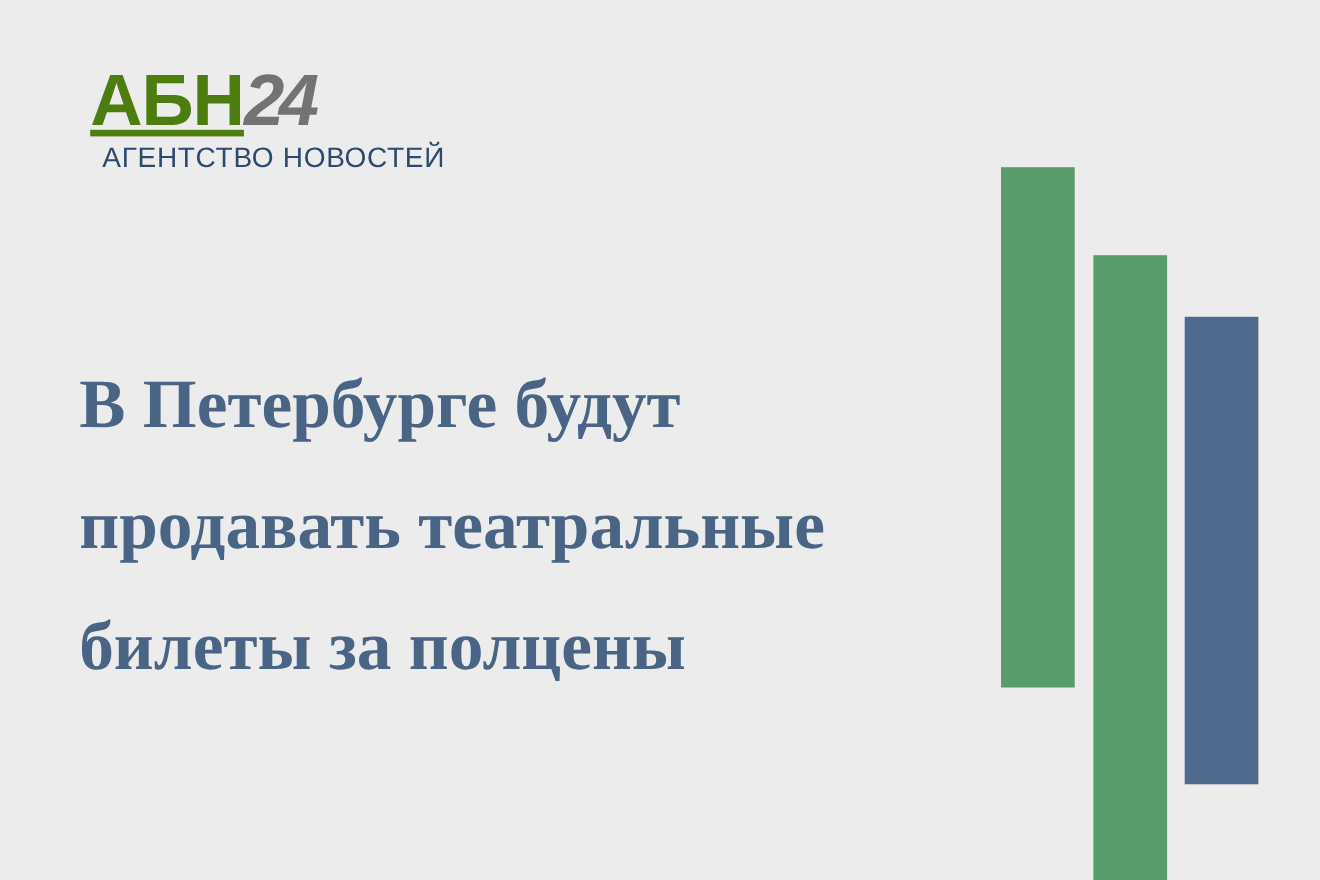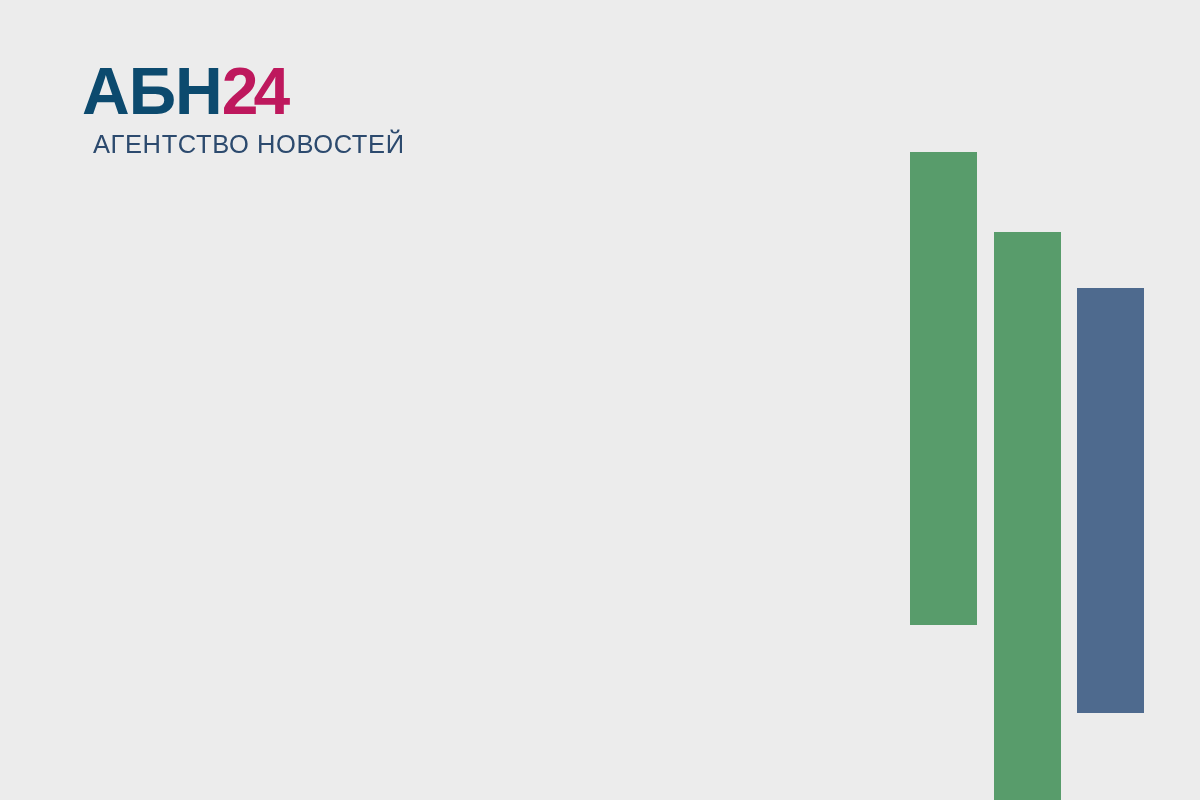--- a/index.html
+++ b/index.html
@@ -71,26 +71,28 @@
     font-family: "Liberation Sans", sans-serif;
     font-weight: bold;
     font-size: 66px;
     line-height: 1;
     letter-spacing: -1px;
     margin: 0;
     white-space: nowrap;
   }
 
   .logo-abn {
-    color: #0c4a6e;
+    color: #4d7c0f;
+    text-decoration: underline;
   }
 
   .logo-24 {
-    color: #be185d;
+    color: #737373;
     letter-spacing: -5px;
+    font-style: italic;
   }
 
   .logo-tagline {
     margin: 8px 0 0 11px;
     font-family: "Liberation Sans", sans-serif;
     font-weight: normal;
     font-size: 25.5px;
     line-height: 1;
     letter-spacing: 0.6px;
     color: #2c4a6e;
@@ -128,14 +130,19 @@
     <div class="bar bar-3"></div>
   </div>
 
   <div class="logo">
     <div class="logo-wordmark">
       <span class="logo-abn">АБН</span><span class="logo-24">24</span>
     </div>
     <div class="logo-tagline">АГЕНТСТВО НОВОСТЕЙ</div>
   </div>
 
+  <h1 class="headline">
+    <span class="headline-line">В Петербурге будут</span>
+    <span class="headline-line">продавать театральные</span>
+    <span class="headline-line">билеты за полцены</span>
+  </h1>
 
 </div>
 
 </body></html>

